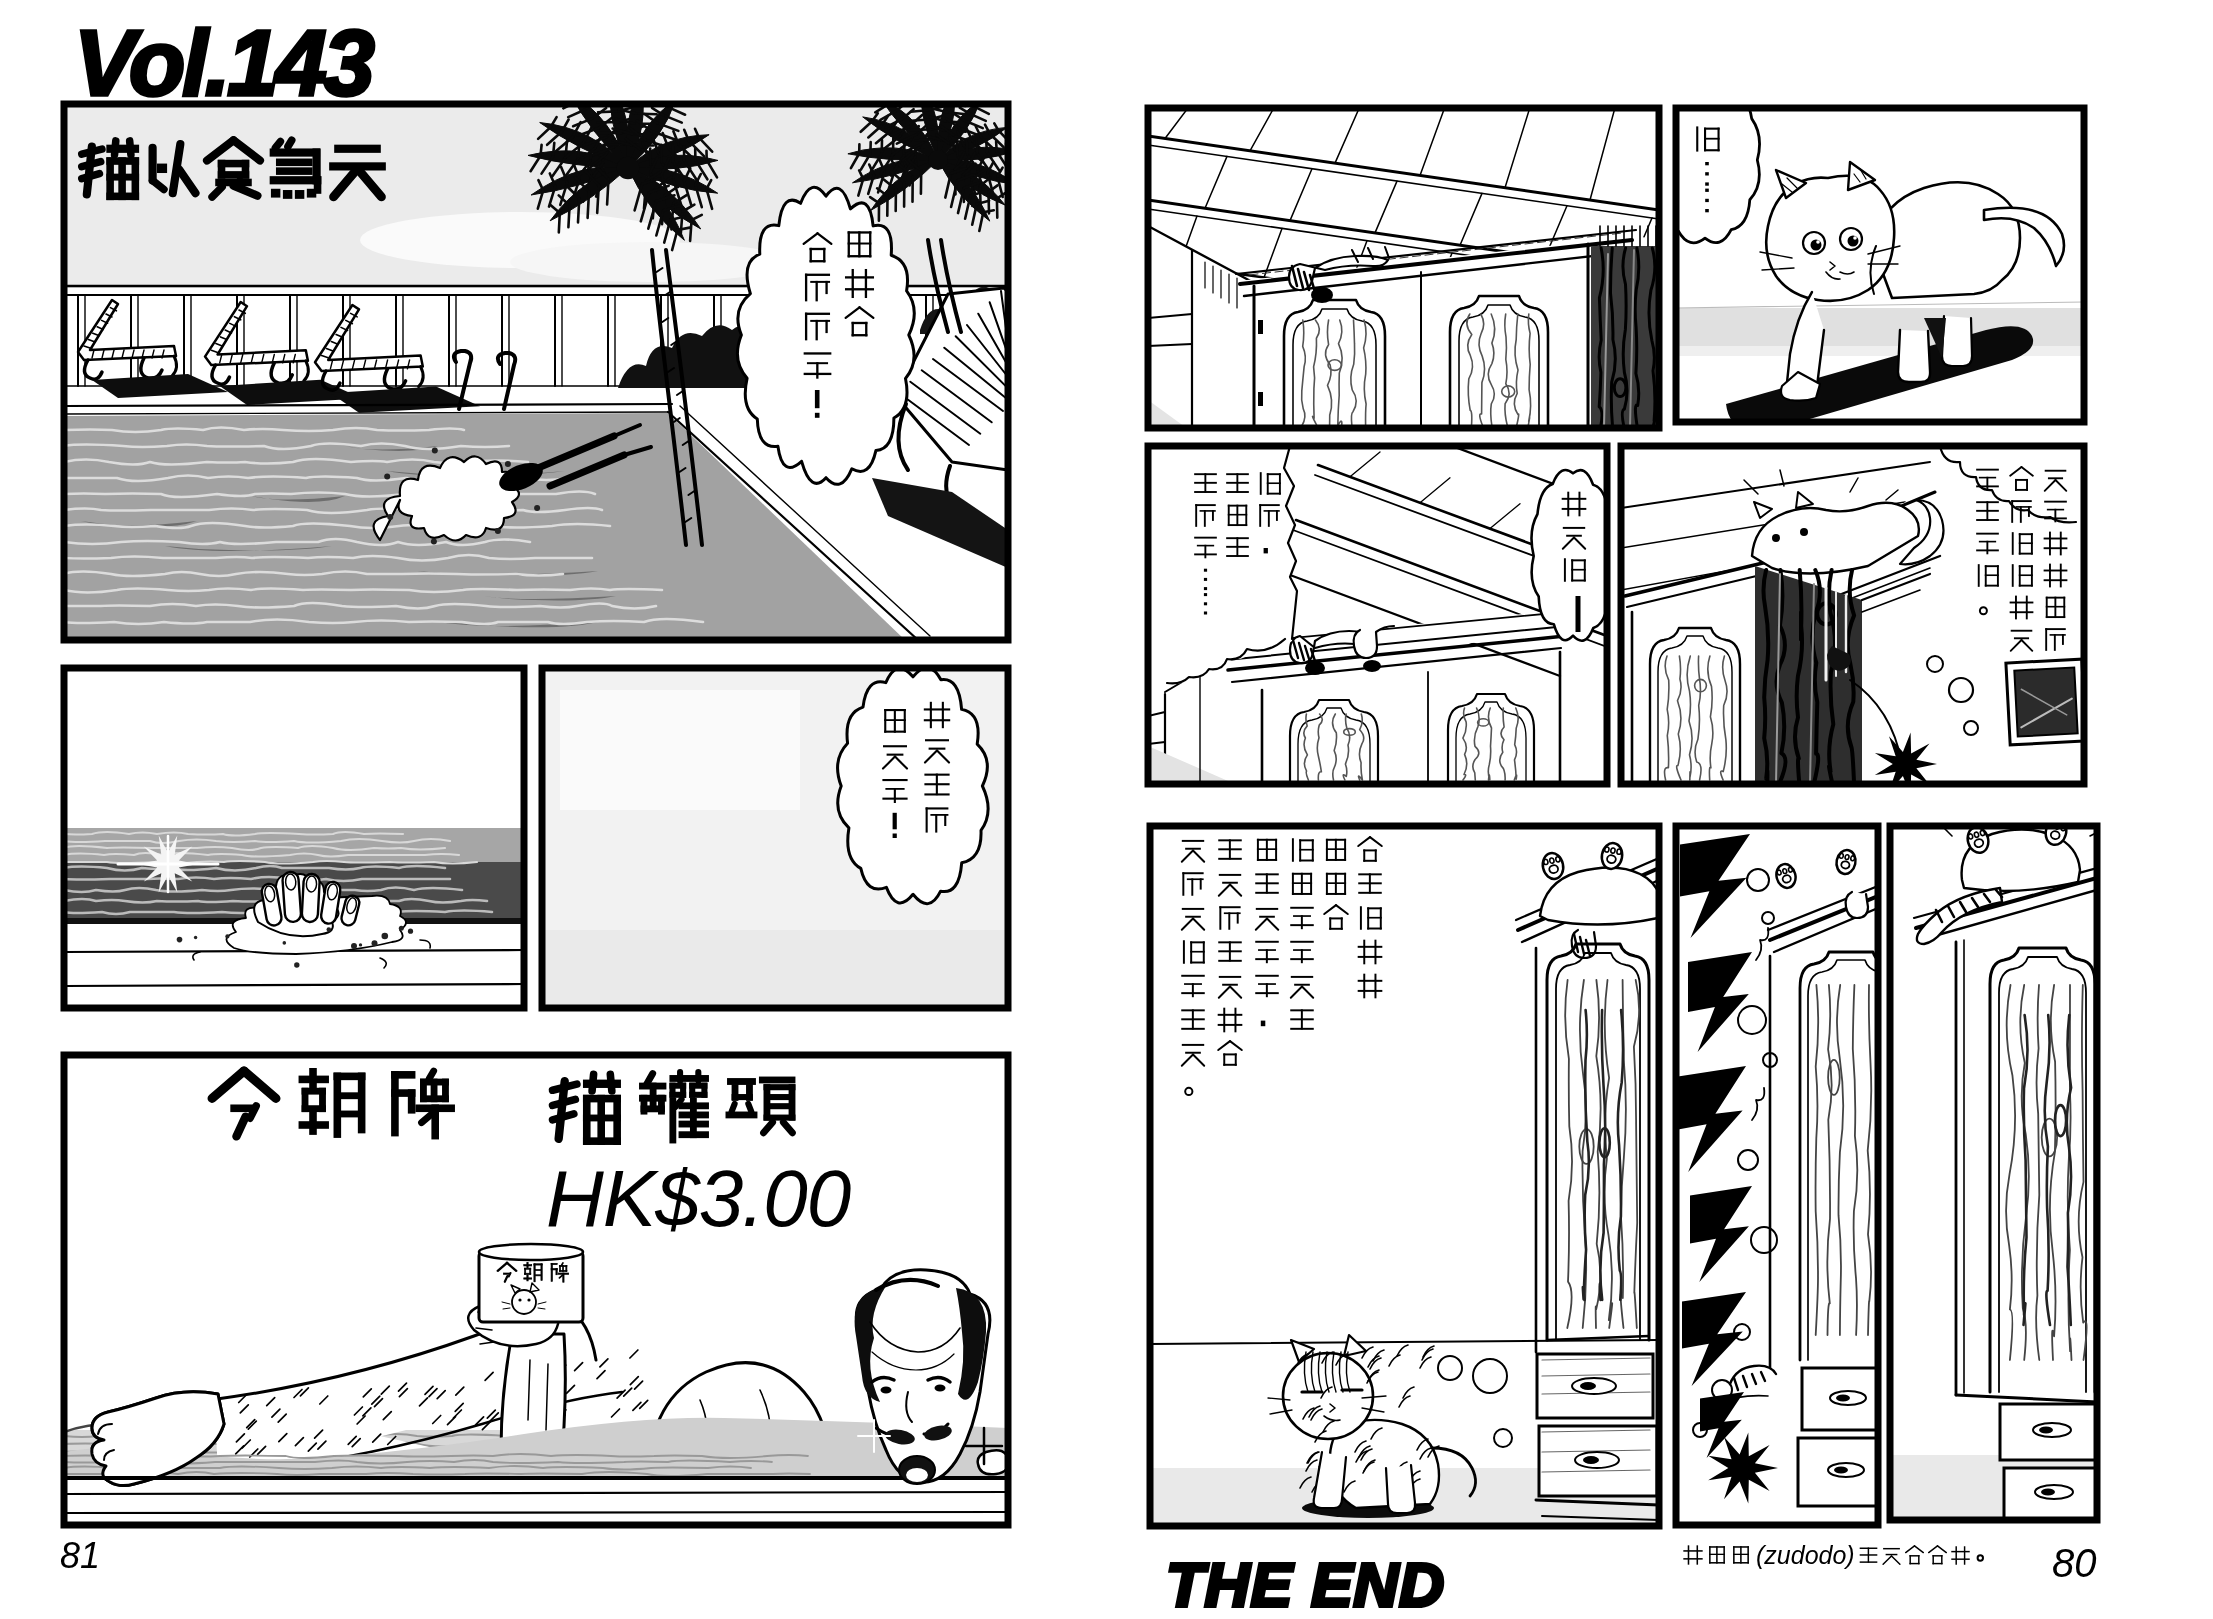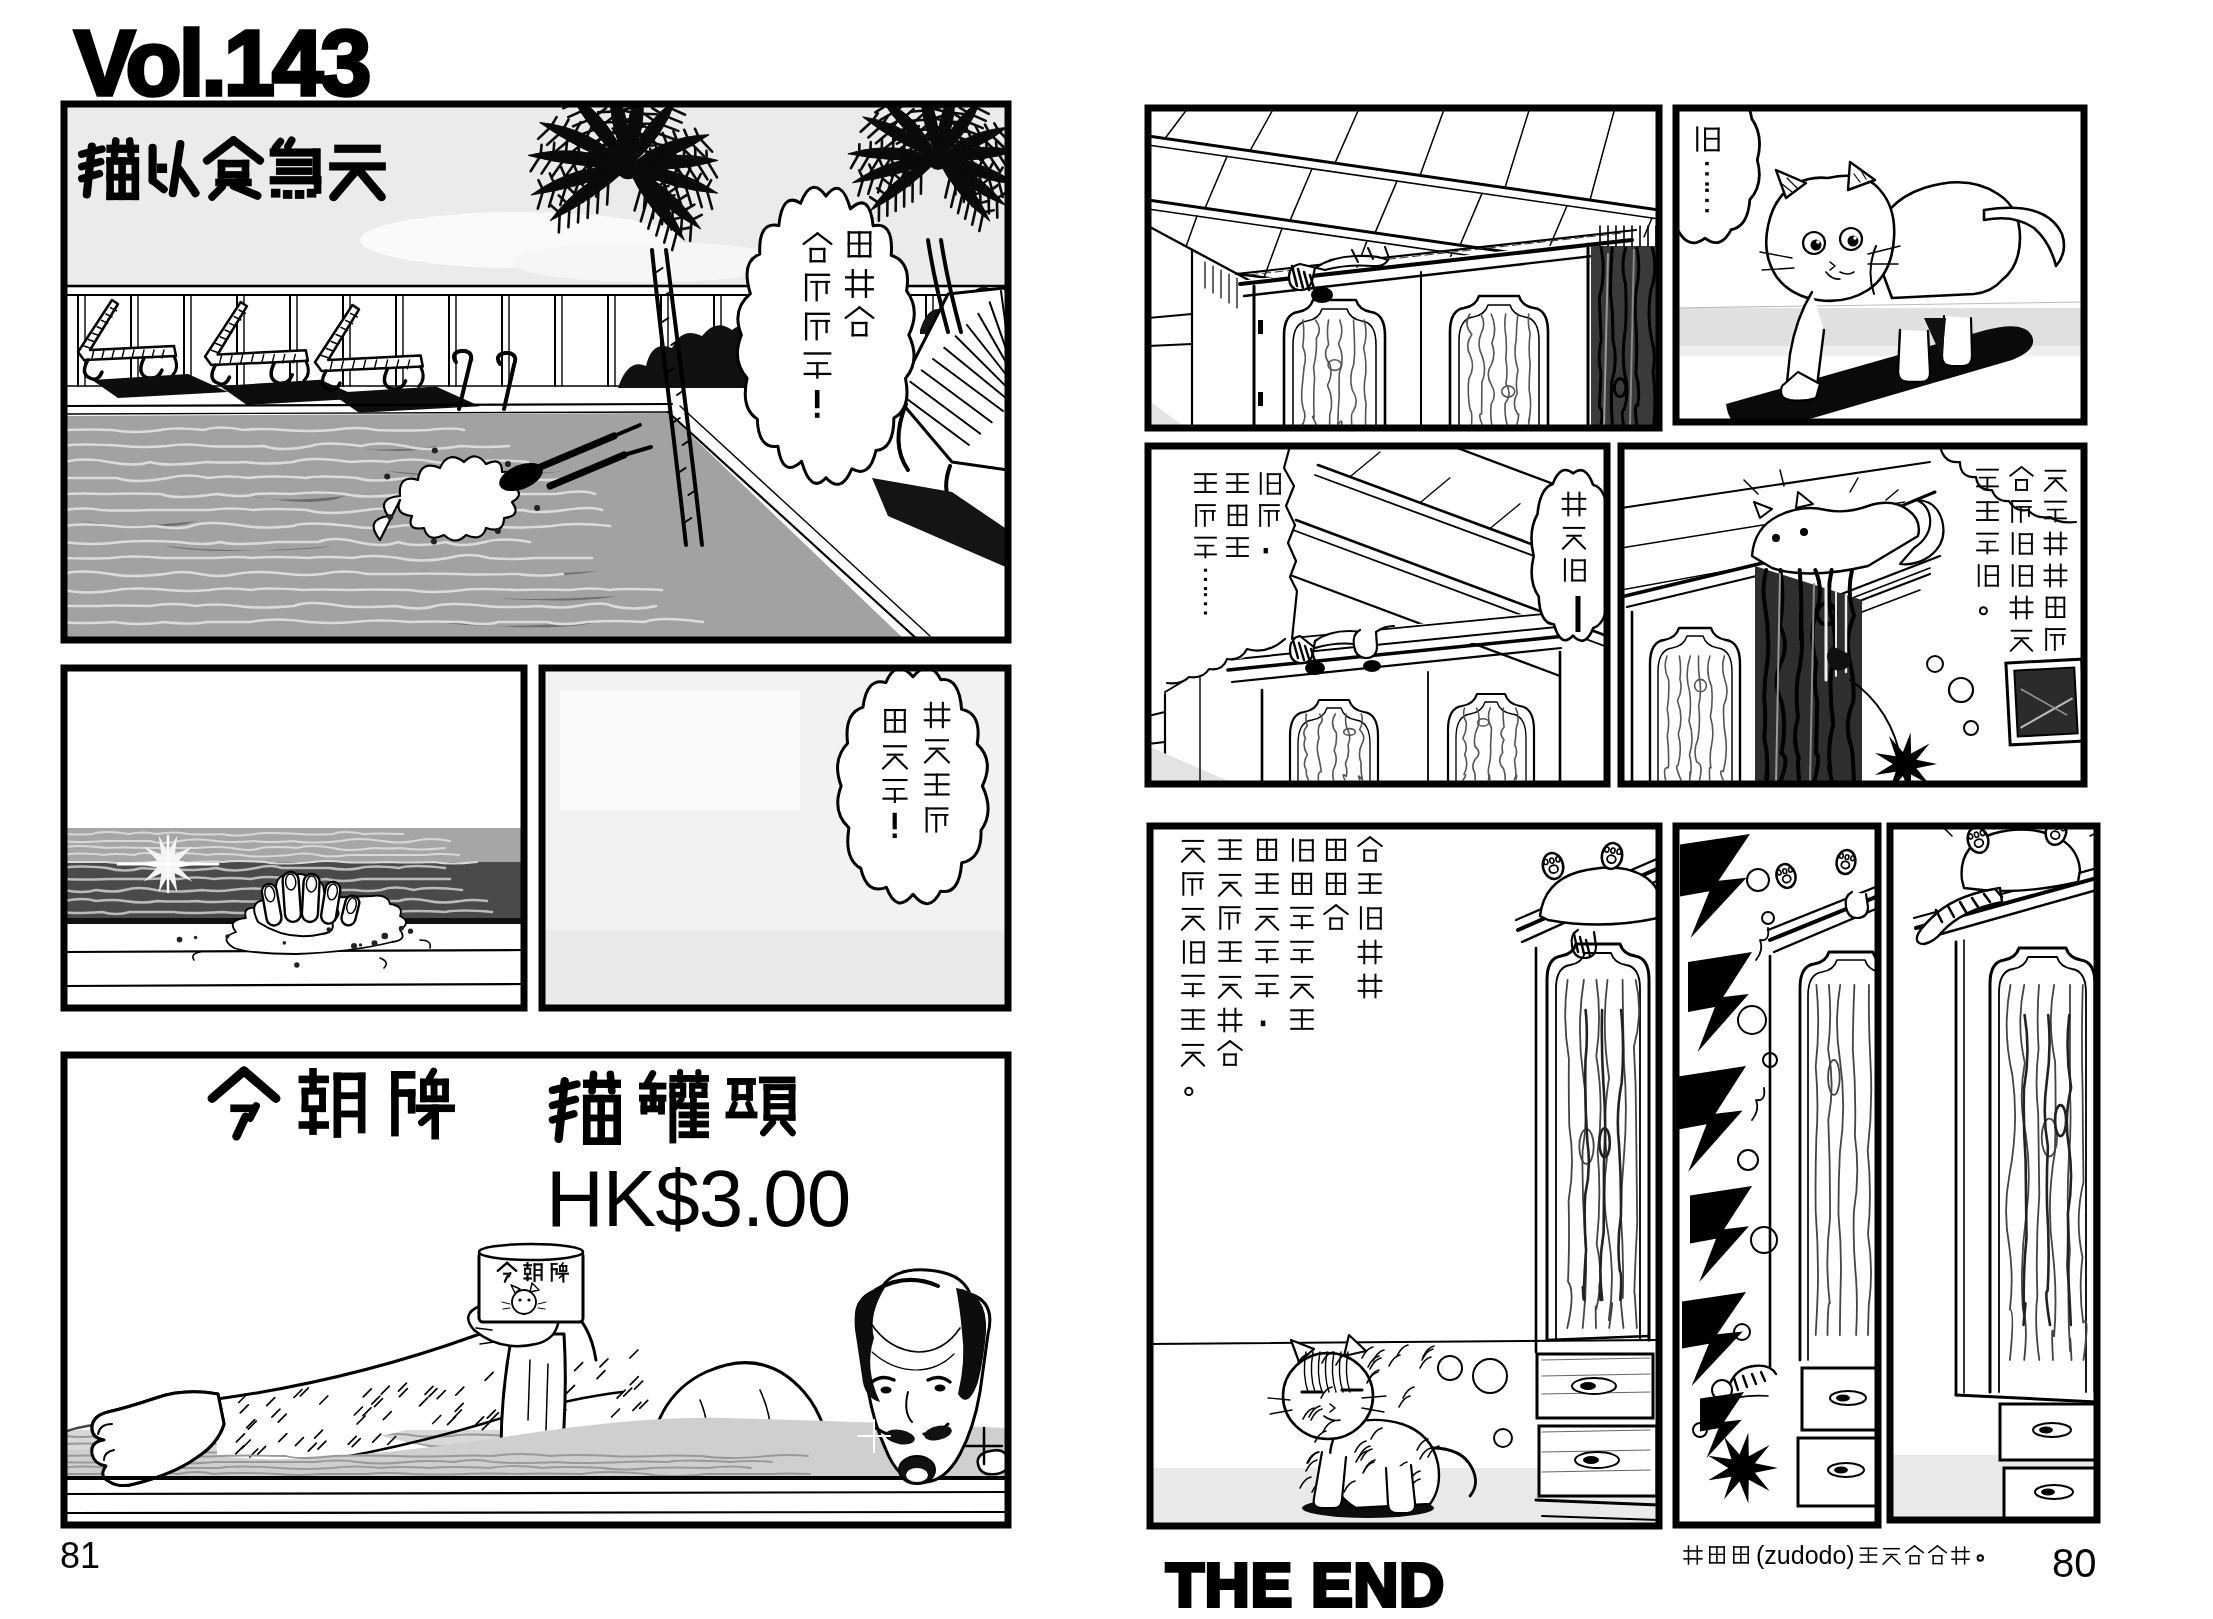--- a/index.html
+++ b/index.html
@@ -1,14 +1,14 @@
 <!DOCTYPE html>
 <html><head><meta charset="utf-8"><style>
 html,body{margin:0;padding:0;background:#fff;}
-#page{position:relative;width:2213px;height:1619px;background:#fff;overflow:hidden;font-family:"Liberation Sans",sans-serif;}
+#page{position:relative;width:2213px;height:1619px;background:#fff;overflow:hidden;font-family:"Liberation Sans",sans-serif;font-style:italic;}
 </style></head><body>
 <div id="page">
 <svg width="2213" height="1619" viewBox="0 0 2213 1619">
 <defs>
 <clipPath id="p1">
           <rect x="64" y="104" width="944" height="536"></rect>
         </clipPath>
 <clipPath id="p2">
           <rect x="64" y="668" width="460" height="340"></rect>
         </clipPath>

